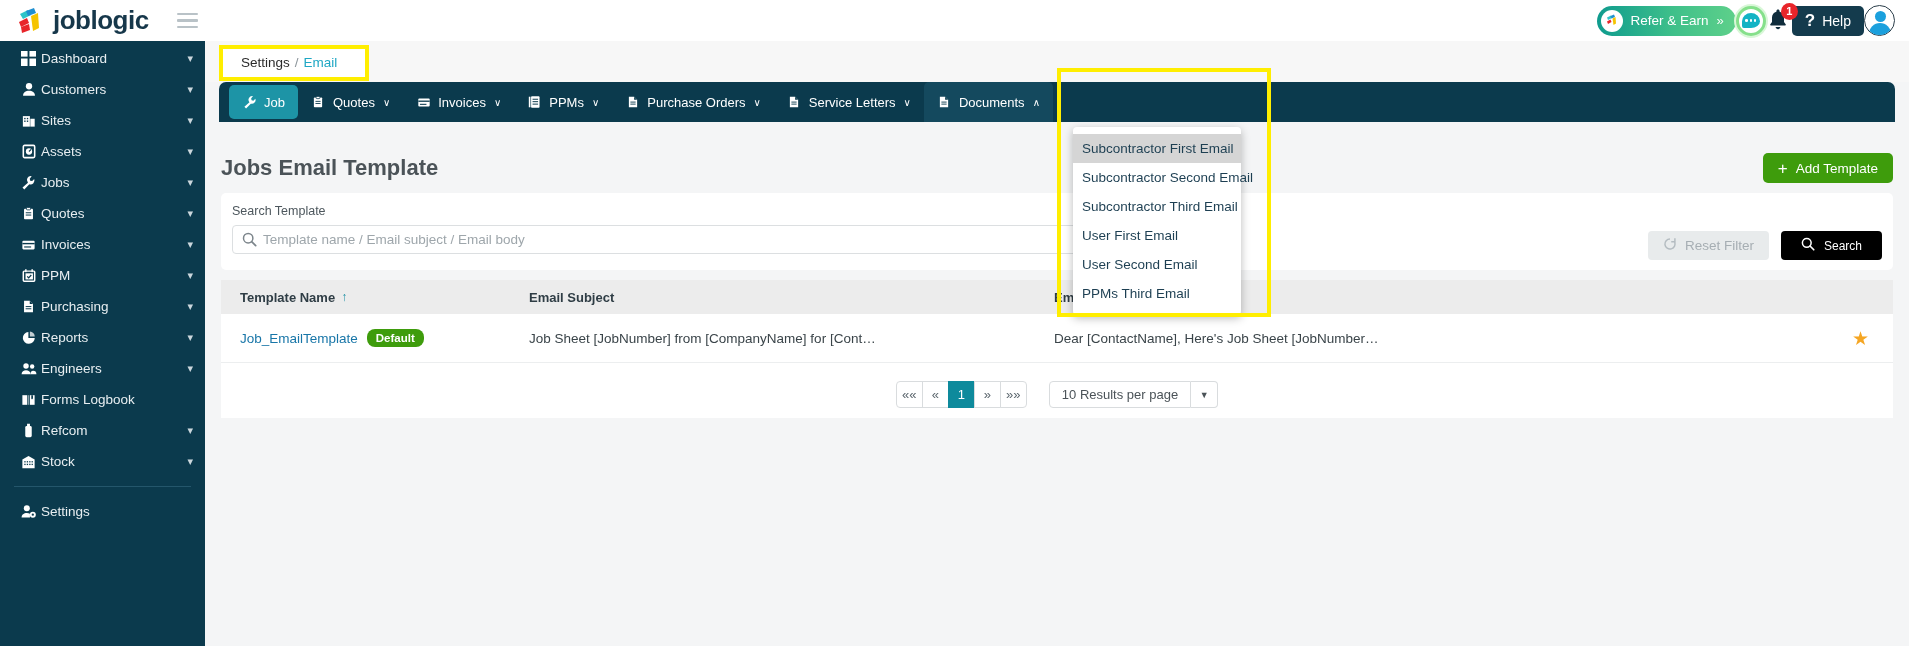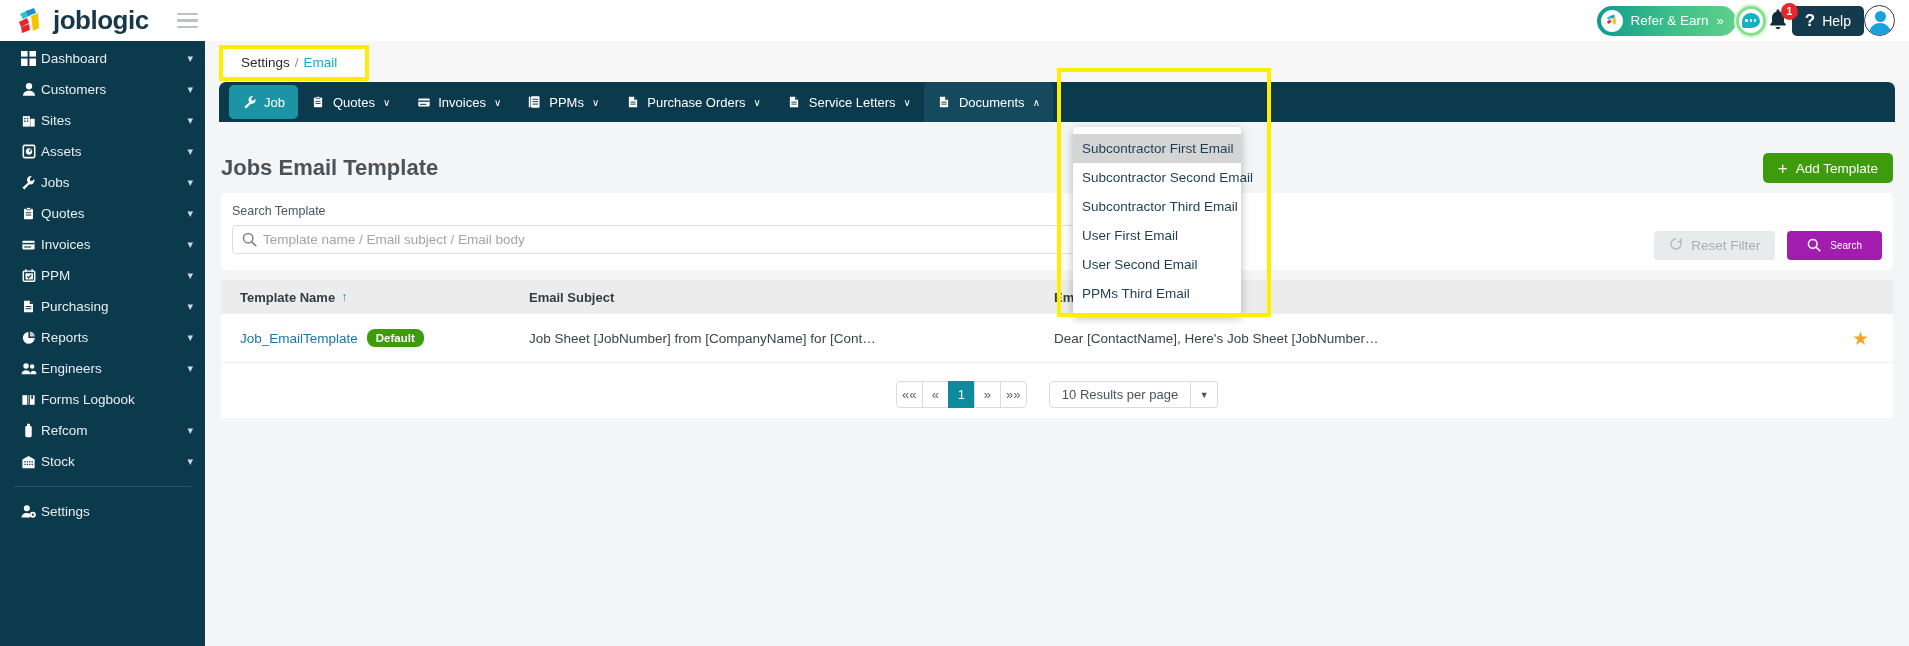--- a/index.html
+++ b/index.html
@@ -152,23 +152,23 @@
   .searchfield input::placeholder { color: #9ea6ab; }
   .sf-ico { position: absolute; left: 9px; top: 6px; }
 
   .filter-actions { position: absolute; right: 11px; bottom: 10px; display: flex; gap: 12px; align-items: center; }
   .reset-btn {
     background: #e8ebec; color: #a6aeb3; border: none; border-radius: 4px;
     height: 29px; padding: 0 15px; display: flex; align-items: center; gap: 8px;
     font-size: 13.5px; cursor: not-allowed;
   }
   .search-btn {
-    background: #a21caf; color: #fff; border: none; border-radius: 4px;
+    background: #000000; color: #fff; border: none; border-radius: 4px;
     height: 29px; padding: 0 20px; display: flex; align-items: center; gap: 9px;
-    font-size: 10px; cursor: pointer;
+    font-size: 12px; cursor: pointer;
   }
 
   
   .tablecard { margin: 10px 16px 0 16px; background: #ffffff; border-radius: 4px 4px 0 0; }
   .thead { display: flex; background: #ececec; height: 34px; align-items: center; }
   .th { font-size: 13px; color: #2f3d45; font-weight: bold; padding: 0 8px; }
   .th.c1 { width: 300px; padding-left: 19px; display:flex; align-items:center; gap:6px;}
   .th.c2 { width: 525px; }
   .th.c3 { flex: 1 1 auto; }
   .sort-arrow { color: #1b8fa3; font-size: 12px; }

